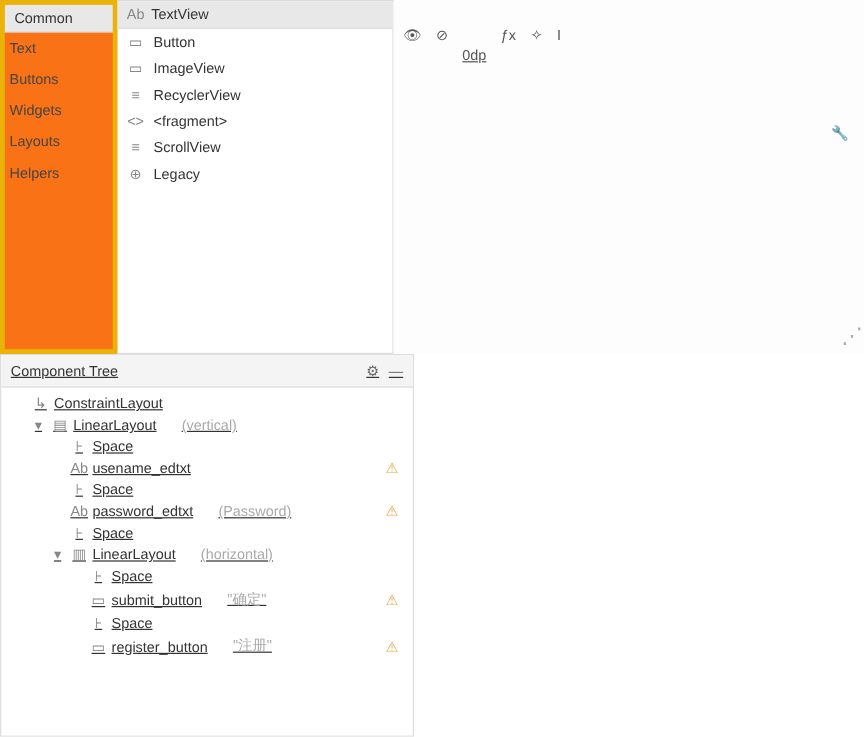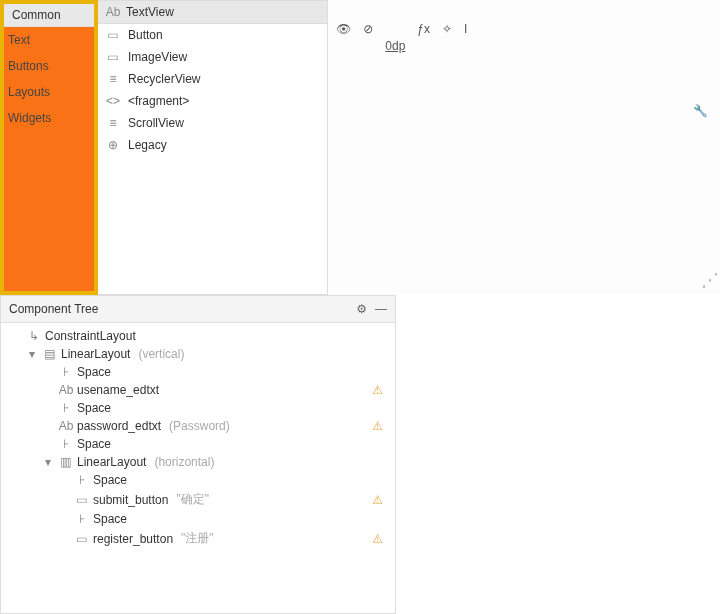--- a/index.html
+++ b/index.html
@@ -13,43 +13,44 @@
 .palette-mid .mid-item { padding: 4px 8px; display: flex; align-items: center; gap: 8px; cursor: pointer; }
 .icon-sq { width: 14px; height: 14px; display: inline-flex; align-items: center; justify-content: center; color: #888; }
 .design-surface { flex: 1; background: #fdfdfd; position: relative; }
 .toolbar-top { position: absolute; top: 4px; left: 8px; display: flex; align-items: center; gap: 12px; color: #555; }
 .toolbar-top .tool-item { cursor: pointer; display: inline-flex; align-items: center; }
 .toolbar-top .dp-label { text-decoration: underline; margin-top: 35px; }
 .wrench { position: absolute; top: 104px; right: 12px; color: #555; cursor: pointer; }
 .resize-handle { position: absolute; bottom: 4px; right: 4px; color: #aaa; font-size: 18px; letter-spacing: -3px; }
 
 .bottom-area { flex: 1; display: flex; }
-.tree-panel { width: 396px; border: 1px solid #ddd; background: #fff; display: flex; flex-direction: column; }
+.tree-panel { width: 345px; border: 1px solid #ddd; background: #fff; display: flex; flex-direction: column; text-decoration: underline; }
 .tree-header { background: #f4f4f4; padding: 6px 8px; border-bottom: 1px solid #ddd; display: flex; align-items: center; justify-content: space-between; }
 .tree-header-actions { display: flex; gap: 8px; color: #666; }
 .tree-body { padding: 4px 0; overflow: auto; }
 .tree-row { display: flex; align-items: center; padding: 2px 8px; position: relative; }
 .tree-row .tw { display: inline-flex; align-items: center; gap: 4px; }
 .tree-row .chev { width: 10px; color: #888; cursor: pointer; }
 .tree-row .node-icon { width: 14px; display: inline-flex; justify-content: center; color: #888; }
-.tree-row .aux { color: #aaa; margin-left: 4px; }
+.tree-row .aux { color: #aaa; margin-left: 17px; }
 .tree-row .warn { position: absolute; right: 12px; color: #e8a33d; }
 .d0 { padding-left: 12px; } .d1 { padding-left: 28px; } .d2 { padding-left: 44px; } .d3 { padding-left: 60px; }
 </style>
 </head>
 <body>
 
 <div class="top-area">
   <div class="palette-left">
     <div class="cat-header">Common</div>
     <div id="cat-list">
         <div class="cat-item">Text</div>
         <div class="cat-item">Buttons</div>
+        <div class="cat-item">Widgets</div>
         <div class="cat-item">Layouts</div>
-        <div class="cat-item">Widgets</div>
+        <div class="cat-item">Helpers</div>
       </div>
   </div>
   <div class="palette-mid">
     <div class="mid-header">
       <span class="icon-sq">Ab</span>
       <span>TextView</span>
     </div>
     <div id="item-list">
         <div class="mid-item">
           <span class="icon-sq">▭</span>

